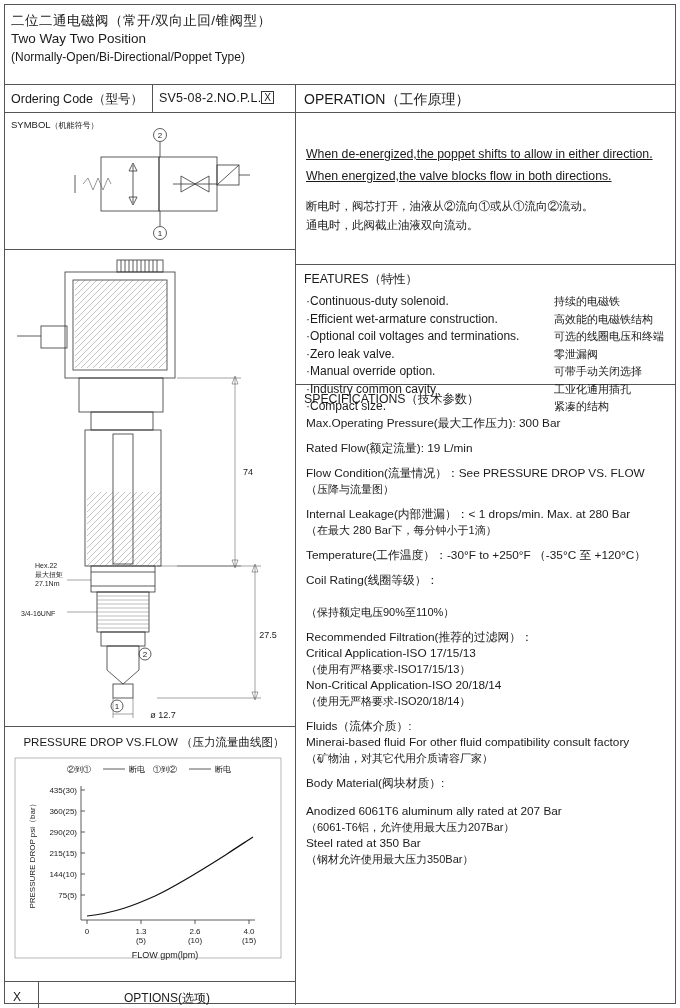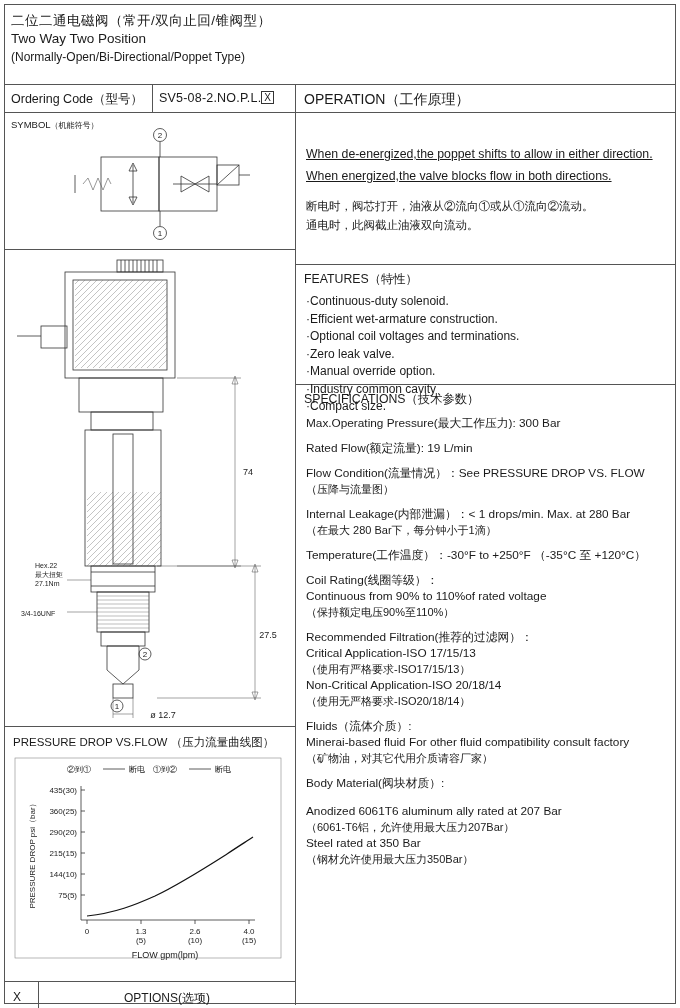--- a/index.html
+++ b/index.html
@@ -62,21 +62,21 @@
   }
   .symbol-label{position:absolute;left:6px;top:6px;font-size:9.5px;}
   .symbol-label .cn{font-size:8px;}
 
   .drawing-sec{
     position:absolute;left:0;top:137px;width:290px;height:477px;
     border-bottom:1px solid #555;box-sizing:border-box;
   }
   .pd-sec{
     position:absolute;left:0;top:614px;width:290px;height:255px;
-    border-bottom:1px solid #555;box-sizing:border-box;
+    border-bottom:1px solid #555;box-sizing:border-box;text-align:center;
   }
   .pd-title{font-size:11.5px;padding:8px 0 0 8px;}
 
   .opt-head{
     position:absolute;left:0;top:869px;width:290px;height:32px;
     border-bottom:1px solid #555;box-sizing:border-box;
   }
   .opt-head .x{
     position:absolute;left:0;top:0;width:34px;height:31px;
     border-right:1px solid #555;box-sizing:border-box;
@@ -321,39 +321,48 @@
       <div class="sec-title">FEATURES（特性）</div>
       <div class="feat-list">
         <div>·Continuous-duty  solenoid.</div>
         <div>·Efficient wet-armature construction.</div>
         <div>·Optional coil voltages and terminations.</div>
         <div>·Zero leak valve.</div>
         <div>·Manual override option.</div>
         <div>·Industry common cavity</div>
         <div>·Compact size.</div>
       </div>
+      <div class="feat-cn">
+        <div>持续的电磁铁</div>
+        <div>高效能的电磁铁结构</div>
+        <div>可选的线圈电压和终端</div>
+        <div>零泄漏阀</div>
+        <div>可带手动关闭选择</div>
+        <div>工业化通用插孔</div>
+        <div>紧凑的结构</div>
+      </div>
     </div>
 
     <div class="spec-sec">
       <div class="sec-title">SPECIFICATIONS（技术参数）</div>
       <div class="spec-body">
         <p>Max.Operating Pressure(最大工作压力): 300 Bar</p>
         <p>Rated Flow(额定流量): 19 L/min</p>
         <p>
           <span>Flow Condition(流量情况）：See PRESSURE DROP VS. FLOW</span><br>
           <span class="cn">（压降与流量图）</span>
         </p>
         <p>
           <span>Internal Leakage(内部泄漏）：&lt; 1 drops/min. Max. at 280 Bar</span><br>
           <span class="cn">（在最大 280 Bar下，每分钟小于1滴）</span>
         </p>
         <p>Temperature(工作温度）：-30°F to +250°F （-35°C 至 +120°C）</p>
         <p style="margin-bottom:0">Coil Rating(线圈等级）：</p>
         <p>
-          <span>Continuous from 90% to 110%of rated voltage</span><br>
+          <br>
           <span class="cn">（保持额定电压90%至110%）</span>
         </p>
         <p style="margin-bottom:0">Recommended Filtration(推荐的过滤网）：</p>
         <p style="margin-bottom:0">
           <span>Critical Application-ISO 17/15/13</span><br>
           <span class="cn">（使用有严格要求-ISO17/15/13）</span>
         </p>
         <p>
           <span>Non-Critical Application-ISO 20/18/14</span><br>
           <span class="cn">（使用无严格要求-ISO20/18/14）</span>

